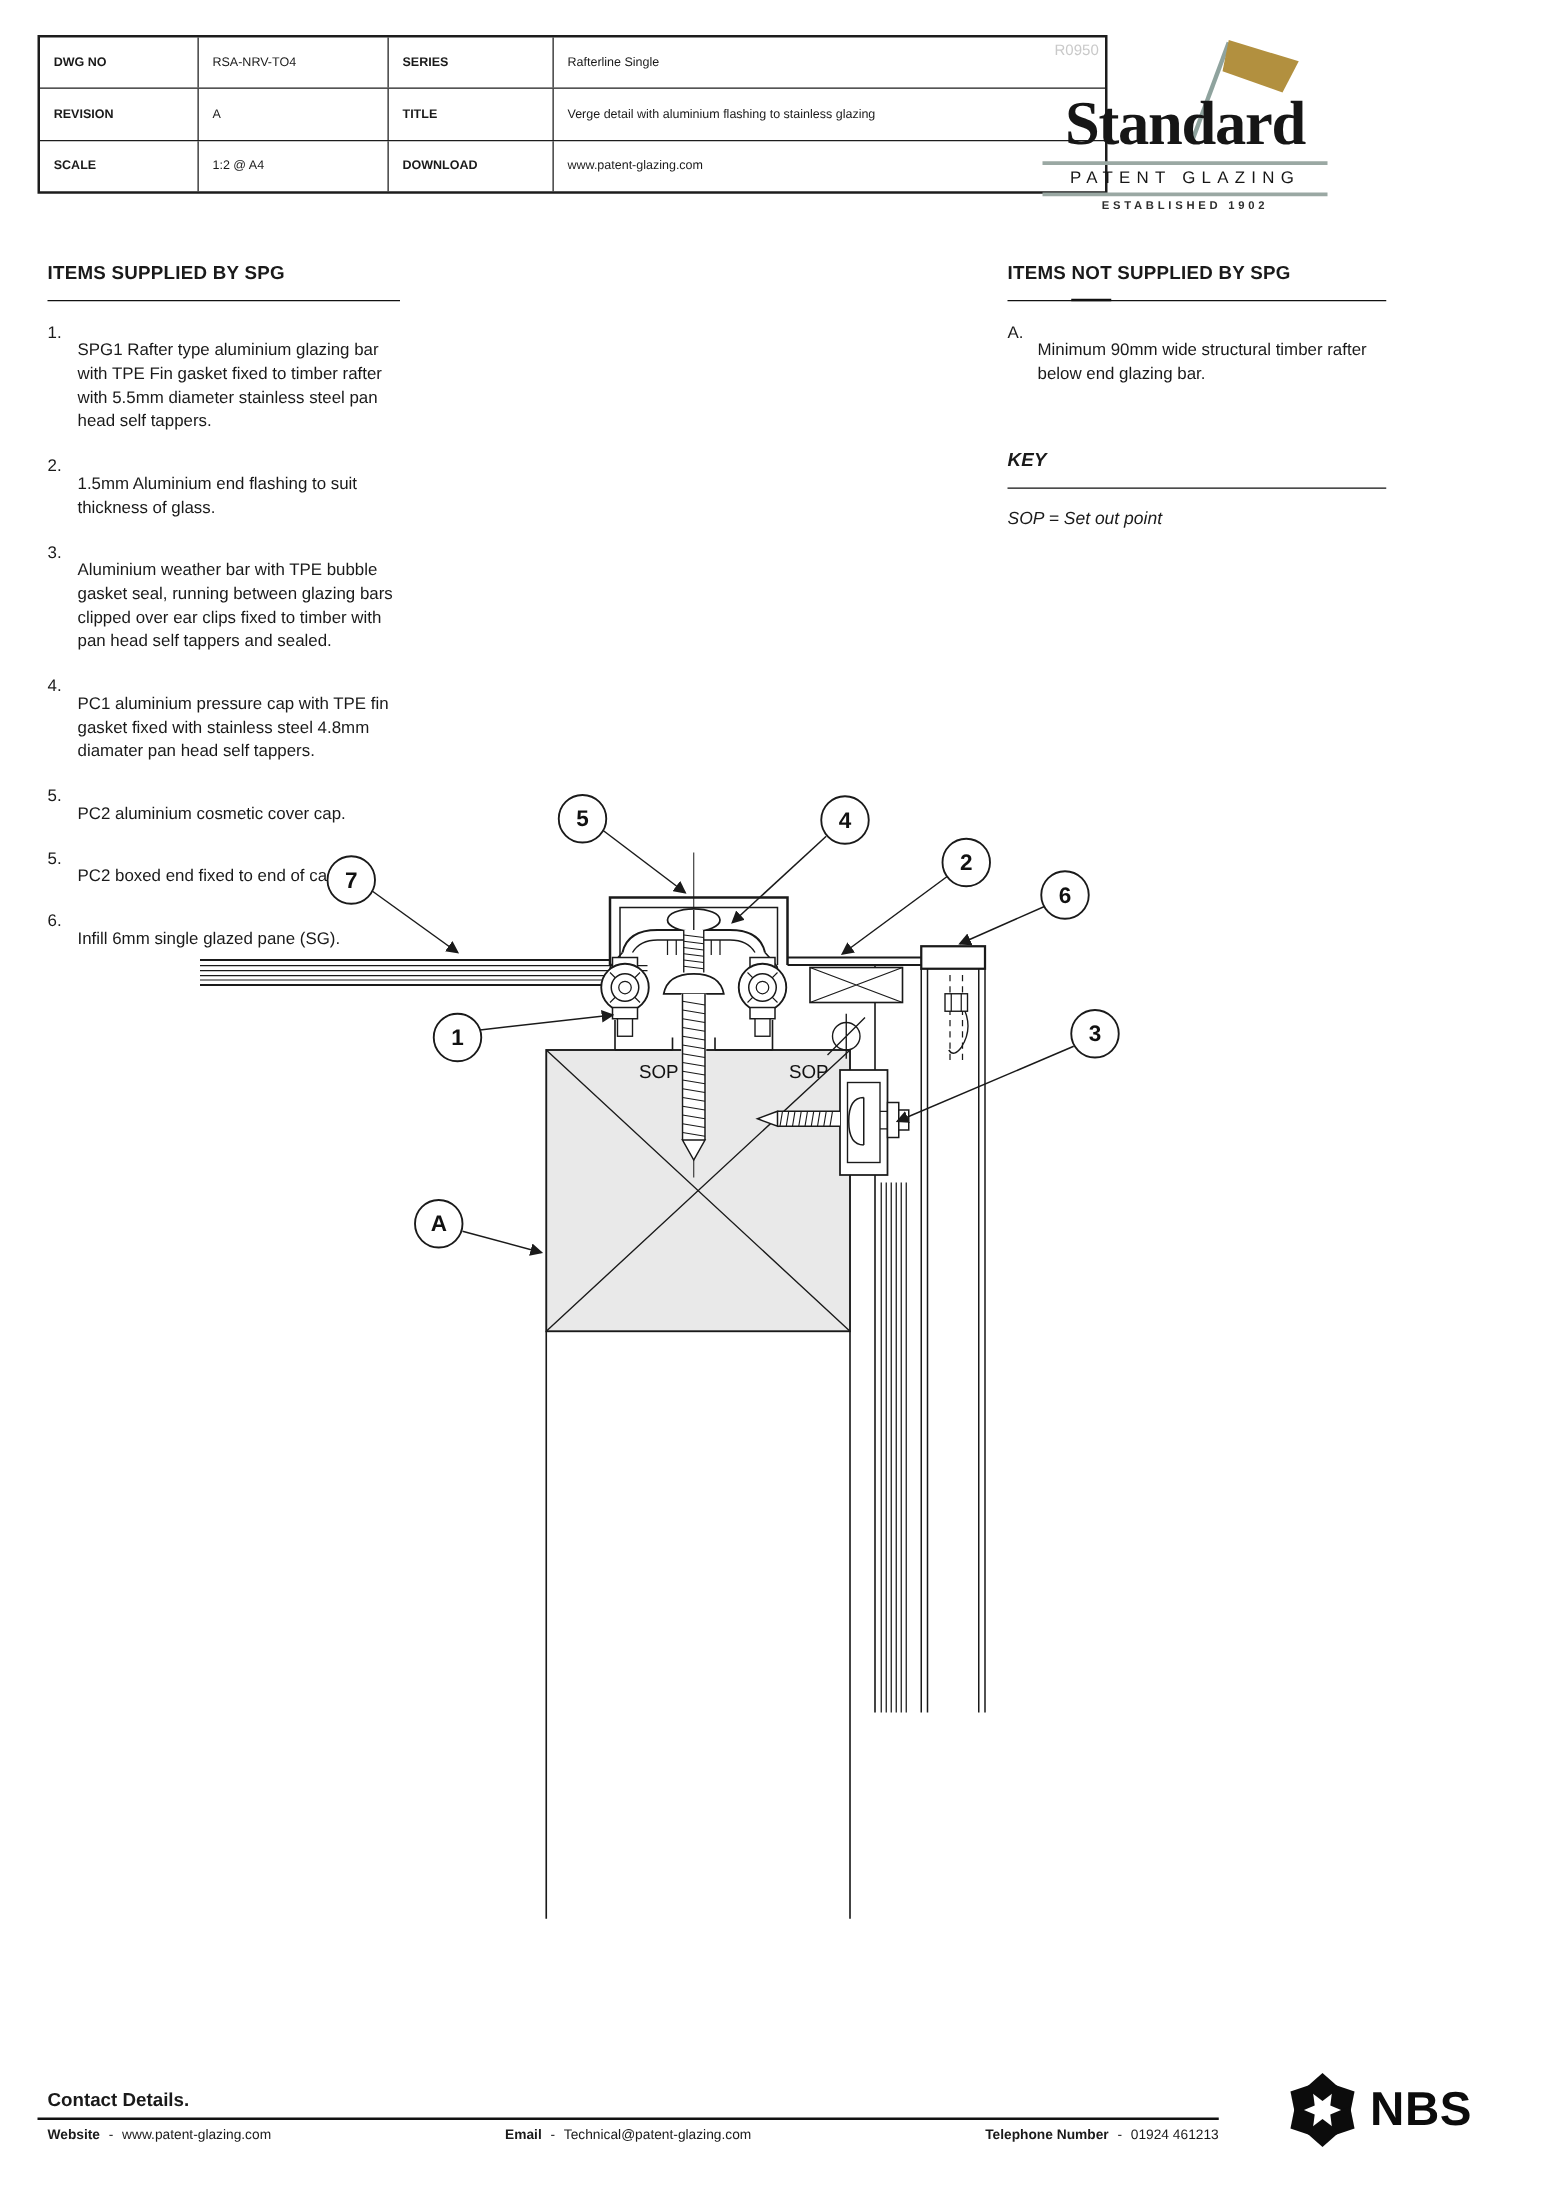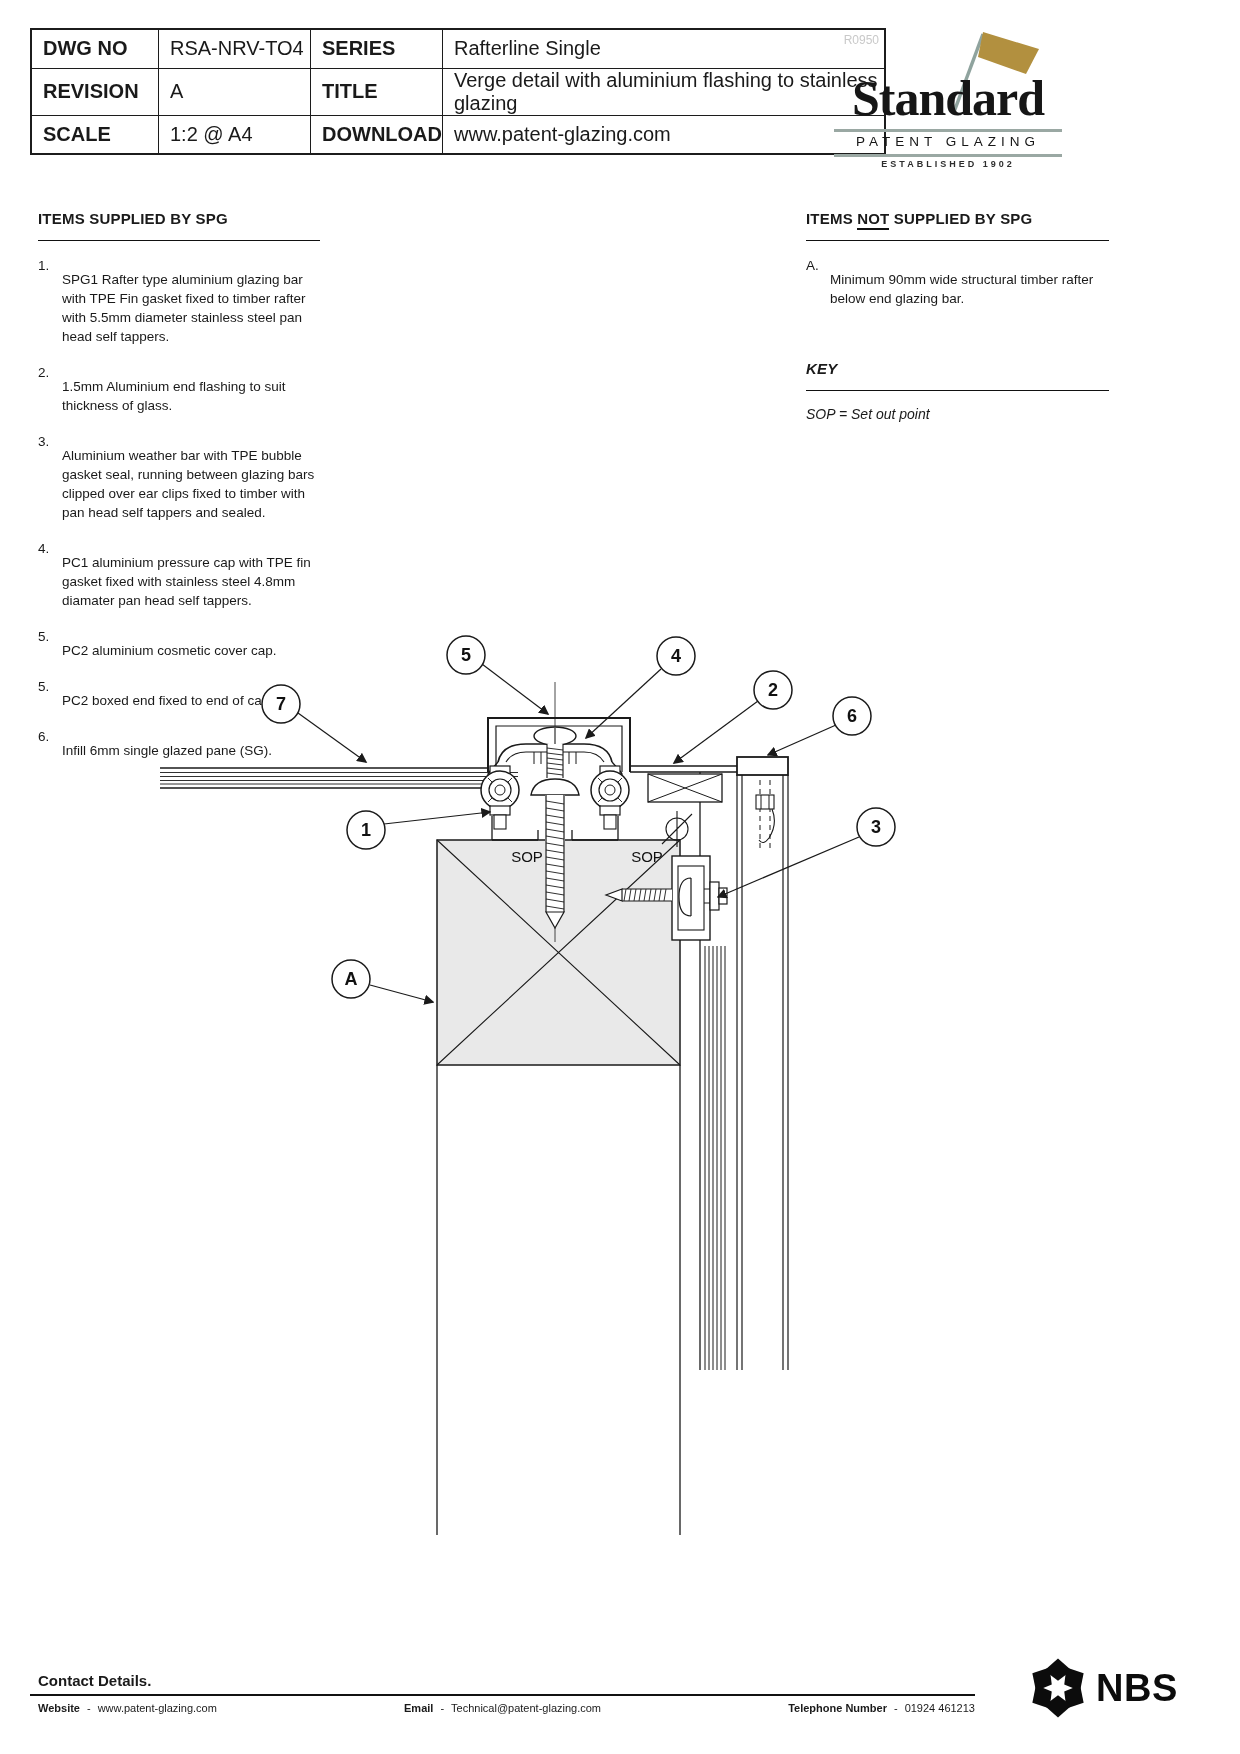--- a/index.html
+++ b/index.html
@@ -7,21 +7,21 @@
     position:relative;width:1240px;height:1754px;background:#fff;
     font-family:"Liberation Sans",sans-serif;color:#1a1a1a;overflow:hidden;
   }
   
   #title-block{
     position:absolute;left:30px;top:28px;width:856px;height:127px;
     border:2px solid #1c1c1c;display:flex;flex-direction:column;box-sizing:border-box;
   }
   .tb-row{flex:1;display:flex;}
   .tb-row + .tb-row{border-top:1.5px solid #1c1c1c;}
-  .tb-cell{display:flex;align-items:center;padding-left:11px;font-size:20px;box-sizing:border-box;}
+  .tb-cell{display:flex;align-items:center;padding-left:11px;font-size:10px;box-sizing:border-box;}
   .tb-cell.lab{font-weight:bold;}
   .c1{width:126px;}
   .c2{width:152px;border-left:1.5px solid #1c1c1c;}
   .c3{width:132px;border-left:1.5px solid #1c1c1c;}
   .c4{flex:1;border-left:1.5px solid #1c1c1c;}
   #tb-watermark{position:absolute;right:5px;top:3px;font-size:12px;color:#c9c9c9;margin-left:32px;}
   
   #logo{position:absolute;left:832px;top:20px;width:232px;height:146px;}
   #logo-flag{position:absolute;left:0;top:0;width:232px;height:146px;}
   #logo-name{
@@ -44,21 +44,21 @@
   .section{position:absolute;}
   .sec-title{font-size:15px;font-weight:bold;letter-spacing:.2px;}
   .sec-rule{border:none;border-top:1.7px solid #111;margin:13px 0 15px 0;}
   .note-list{display:flex;flex-direction:column;gap:17px;}
   .note-item{display:flex;font-size:13.5px;line-height:19px;}
   .note-num{width:24px;flex:none;}
   .note-text{flex:1;margin-top:14px;}
   #items-supplied{left:38px;top:210px;width:282px;}
   #items-not-supplied{left:806px;top:210px;width:303px;}
   #key-block{left:806px;top:360px;width:303px;font-style:italic;}
-  .u-not{border-bottom:2px solid #111;padding-bottom:1px;}
+  .u-not{border-bottom:2px solid #111;padding-bottom:12px;}
   #key-entry{font-size:14px;margin-top:2px;}
   
   #detail-drawing{position:absolute;left:160px;top:610px;width:740px;height:930px;}
   .balloon-text{font-size:18px;font-weight:bold;fill:#111;text-anchor:middle;}
   .sop-text{font-size:15px;fill:#111;text-anchor:middle;font-family:"Liberation Sans",sans-serif;}
   
   #contact-heading{position:absolute;left:38px;top:1672px;font-size:15px;font-weight:bold;}
   #footer-rule{position:absolute;left:30px;top:1694px;width:945px;border:none;border-top:2px solid #111;margin:0;}
   #contact-row{
     position:absolute;left:38px;top:1702px;width:937px;

